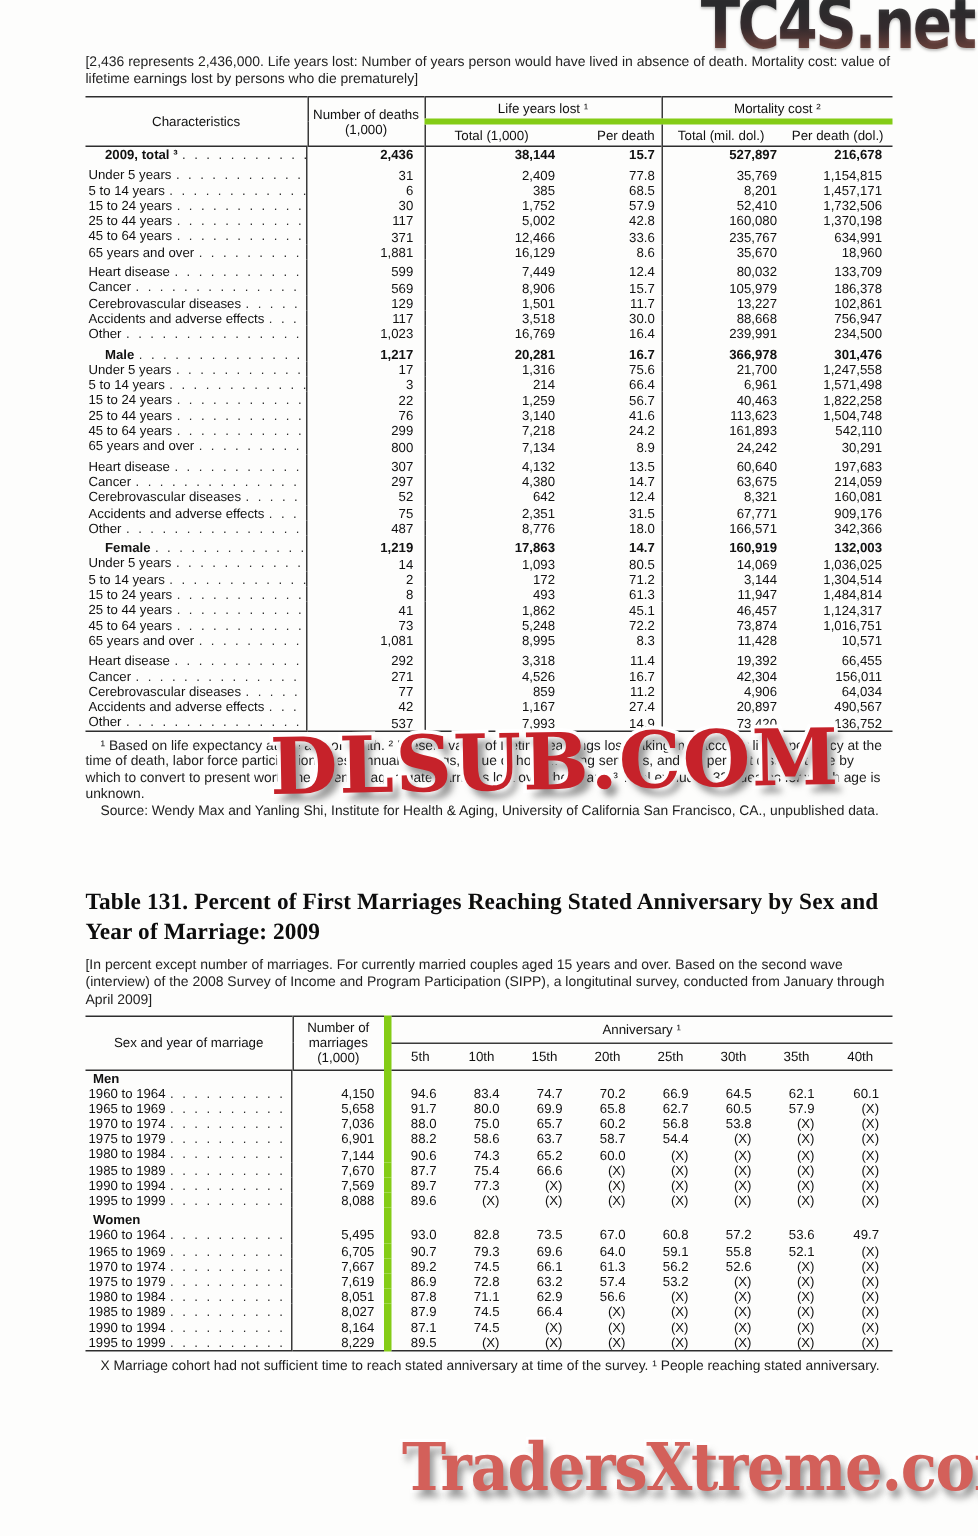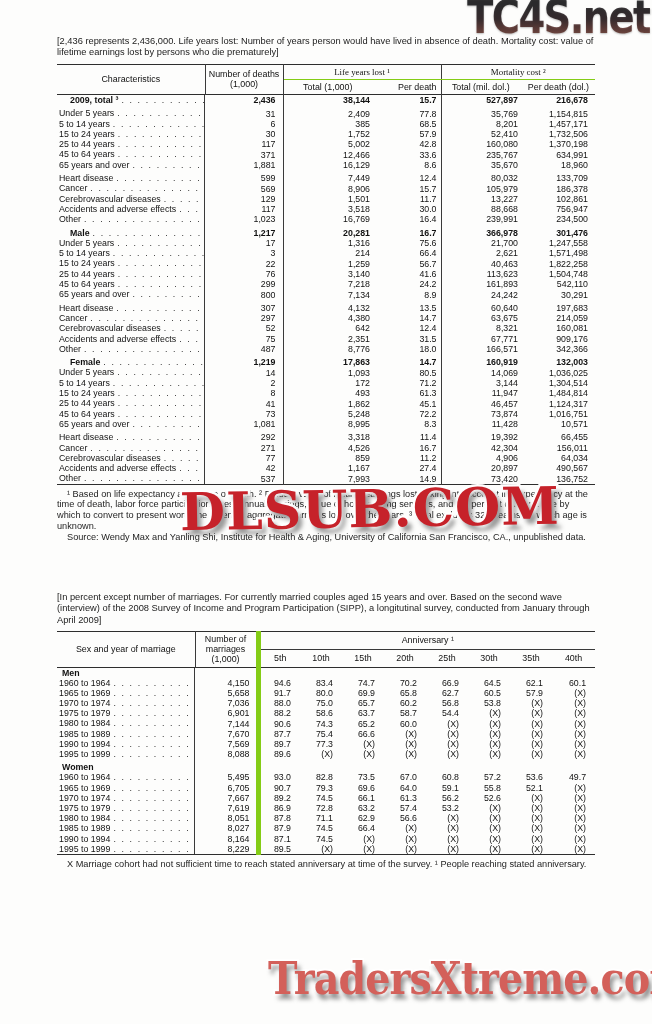--- a/index.html
+++ b/index.html
@@ -27,21 +27,21 @@
   .dots{flex:1;overflow:hidden;white-space:nowrap;letter-spacing:1.6px;color:#2a2a2a;padding-left:3px;font-weight:normal;}
   
   #t130 .c0{ }
   #t130 td.c1,#t130 td.c2,#t130 td.c3,#t130 td.c4,#t130 td.c5{text-align:right;}
   #t130 td.c1{padding-right:7px;} #t130 td.c2{padding-right:2px;}
   #t130 td.c3{padding-right:4px;} #t130 td.c4{padding-right:2px;}
   #t130 td.c5{padding-right:7px;}
   #t130 td.c0,#t130 th.hc0{border-right:1px solid #3a3a3a;}
   #t130 td.c1,#t130 th.hc1{border-right:1px solid #3a3a3a;}
   #t130 td.c3,#t130 th.hlyp{border-right:1px solid #3a3a3a;}
-  #t130 th.grp{border-bottom:1px solid #84cc16;font-family:Liberation Serif, serif;}
+  #t130 th.grp{border-bottom:4px solid #84cc16;}
   #t130 th.hly{border-right:1px solid #3a3a3a;}
   #t130 th.hlyt{text-align:center;} #t130 th.hlyp{text-align:right;padding-right:4px;}
   #t130 th.hmct{} #t130 th.hmcp{text-align:right;padding-right:6px;}
   
   #t131 td.c1{text-align:right;padding-right:6px;}
   #t131 td.c2,#t131 td.c3,#t131 td.c4,#t131 td.c5,#t131 td.c6,#t131 td.c7,#t131 td.c8,#t131 td.c9{text-align:right;padding-right:9px;}
   #t131 td.c0,#t131 th.hc0{border-right:1px solid #3a3a3a;}
   #t131 td.c1,#t131 th.hc1{border-right:5px solid #84cc16;}
   #t131 th.grp{border-bottom:1px solid #3a3a3a;text-align:center;}
   #t131 td{height:10.2px;}
@@ -261,21 +261,21 @@
             <td class="c5">1,247,558</td>
           </tr>
           <tr>
             <td class="c0 lbl">
               <span class="lt">5 to 14 years</span>
               <span class="dots">. . . . . . . . . . . . . . . . . . . . . . . . . . . . . . . . . . . . . . . . . . . . . . . . . . . . . . . . . . . . </span>
             </td>
             <td class="c1">3</td>
             <td class="c2">214</td>
             <td class="c3">66.4</td>
-            <td class="c4">2,621</td>
+            <td class="c4">6,961</td>
             <td class="c5">1,571,498</td>
           </tr>
           <tr>
             <td class="c0 lbl">
               <span class="lt">15 to 24 years</span>
               <span class="dots">. . . . . . . . . . . . . . . . . . . . . . . . . . . . . . . . . . . . . . . . . . . . . . . . . . . . . . . . . . . . </span>
             </td>
             <td class="c1">22</td>
             <td class="c2">1,259</td>
             <td class="c3">56.7</td>
@@ -507,20 +507,21 @@
 
     <div class="fnblock">
       <p class="fn">¹ Based on life expectancy at the age of death. ² Present value of lifetime earnings lost, taking into account life expectancy at the time of death, labor force participation rates, annual earnings, value of homemaking services, and a 3 percent discount rate by which to convert to present worth the potential aggregate earnings lost over the years. ³ Total excludes 329 deaths for which age is unknown.</p>
       <p class="fn">Source: Wendy Max and Yanling Shi, Institute for Health &amp; Aging, University of California San Francisco, CA., unpublished data.</p>
     </div>
   </div>
 
   <div class="wm-mid">DLSUB.COM</div>
 
   <div class="block" id="b131">
+    <h2>Table 131. Percent of First Marriages Reaching Stated Anniversary by Sex and Year of Marriage: 2009</h2>
     <p class="tnote">[In percent except number of marriages. For currently married  couples aged 15 years and over. Based on the second wave (interview) of the 2008 Survey of Income and Program Participation (SIPP), a longitutinal survey, conducted from January through April 2009]</p>
 
     <table id="t131">
       <colgroup>
         <col style="width:138px">
           <col style="width:63px">
         <col style="width:42px">
           <col style="width:42px">
           <col style="width:42px">
           <col style="width:42px">

